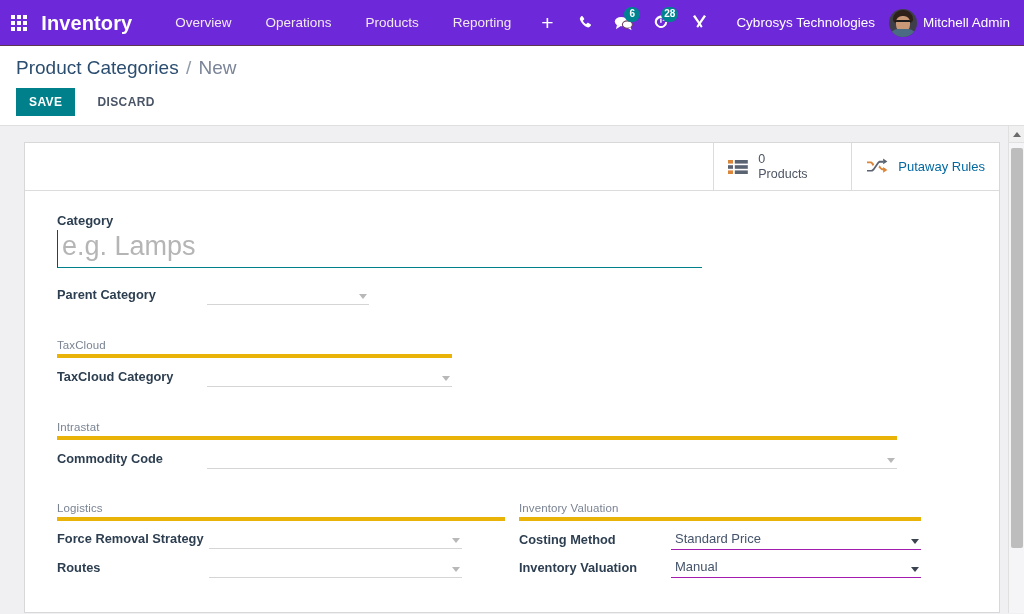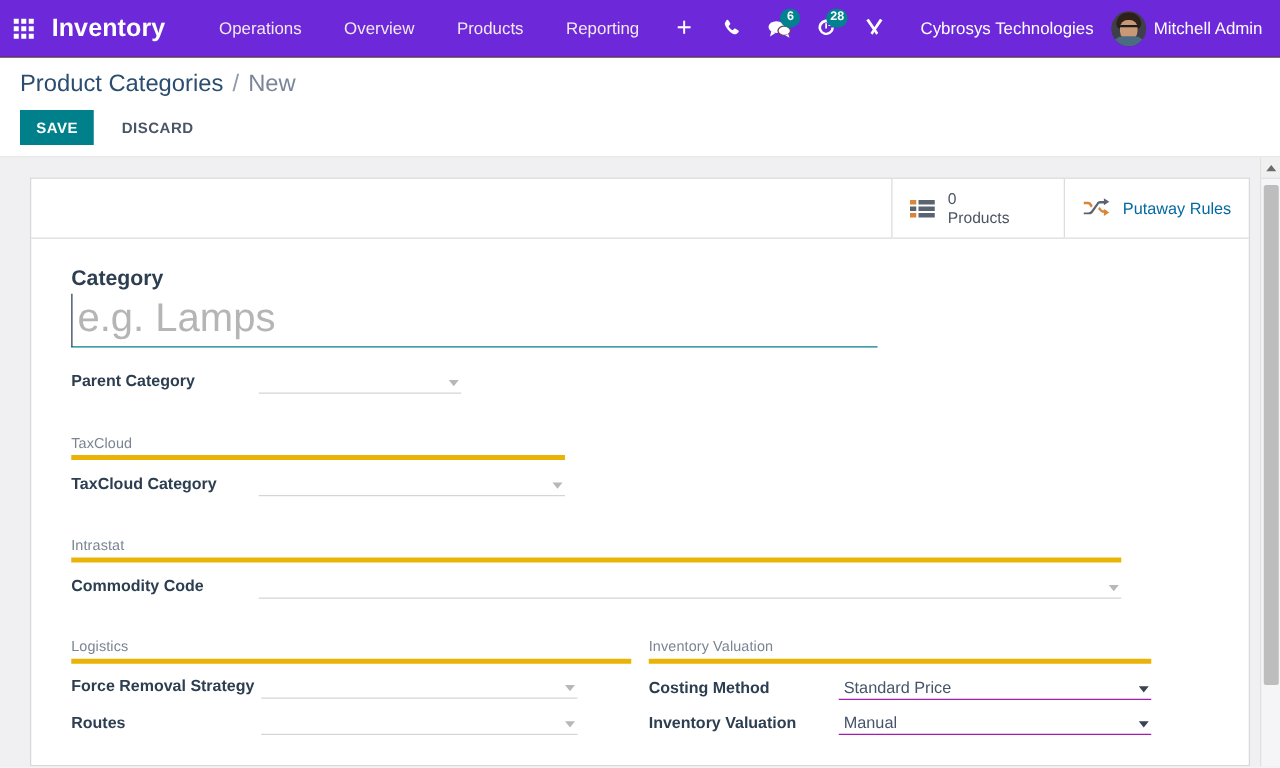--- a/index.html
+++ b/index.html
@@ -221,31 +221,31 @@
   .stat-icon { margin-right: 10px; display: flex; align-items: center; }
   .stat-text { display: flex; flex-direction: column; line-height: 15px; }
   .stat-value { font-size: 12.5px; color: #4c5563; }
   .stat-label { font-size: 12.5px; color: #4c5563; }
   .stat-label-single { font-size: 13px; color: #0369a1; }
 
   
   .form-body { padding: 22px 32px 0 32px; }
 
   .field-title-label {
-    font-size: 17px;
+    font-size: 13px;
     color: #2c3e50;
     font-weight: bold;
     display: block;
     margin-bottom: 2px;
   }
   .title-input {
     width: 645px;
     border: none;
     border-bottom: 1px solid #00808a;
-    font-size: 32px;
+    font-size: 27px;
     font-family: "Liberation Sans", sans-serif;
     color: #2c3e50;
     padding: 2px 0 5px 4px;
     outline: none;
     background: transparent;
     border-left: 1px solid #2c3e50;
     line-height: 1.1;
   }
   .title-input::placeholder { color: #b5b5b5; }
 
@@ -348,22 +348,22 @@
         <i></i>
         <i></i>
         <i></i>
         <i></i>
     </span>
   </div>
 
   <div class="brand">Inventory</div>
 
   <div class="nav-menus">
+    <div class="nav-menu-item">Overview</div>
     <div class="nav-menu-item">Operations</div>
-    <div class="nav-menu-item">Overview</div>
     <div class="nav-menu-item">Products</div>
     <div class="nav-menu-item">Reporting</div>
   </div>
 
   <div class="nav-right">
 
     <div class="nav-icon">
       <span class="plus-glyph">+</span>
     </div>
 

